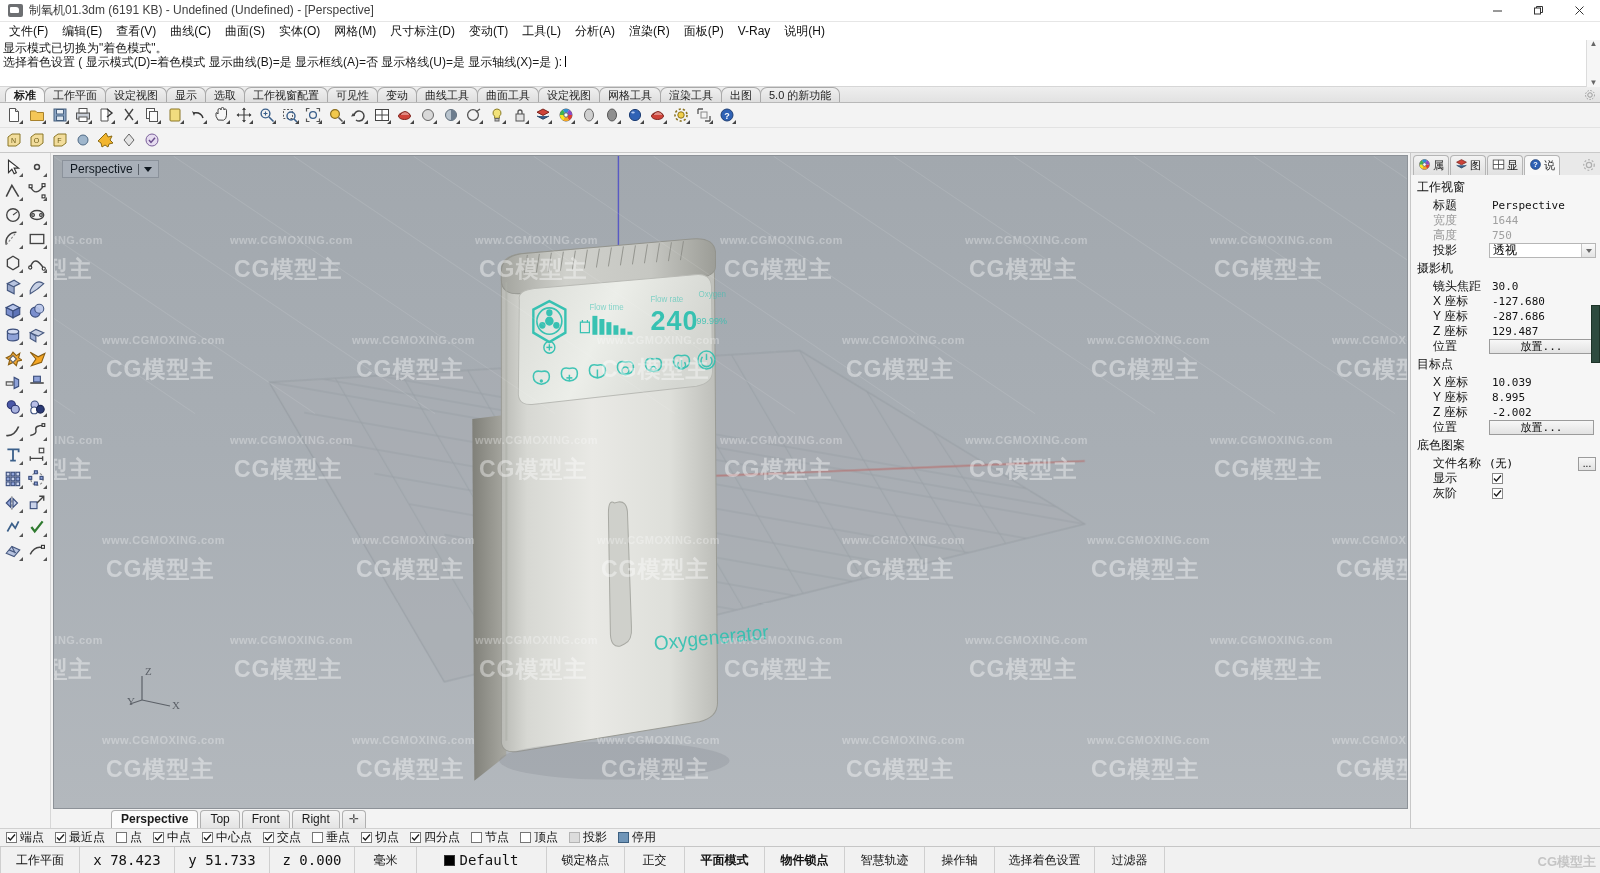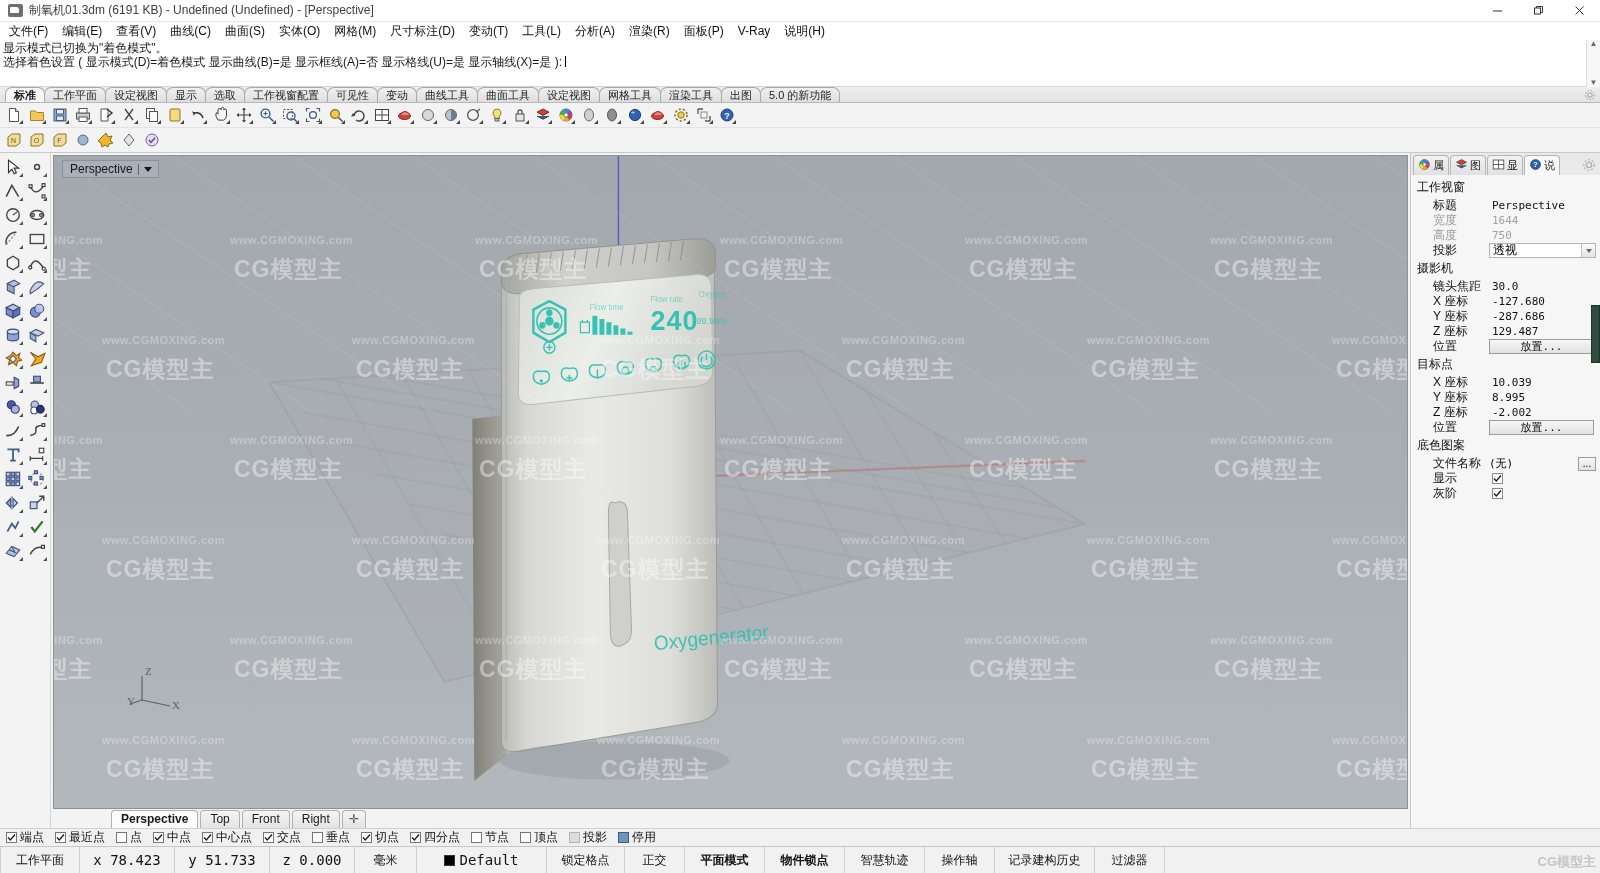--- a/index.html
+++ b/index.html
@@ -1412,21 +1412,21 @@
       <div class="scell bold" style="min-width: 80px;">
         <span>物件锁点</span>
       </div>
       <div class="scell" style="min-width: 80px;">
         <span>智慧轨迹</span>
       </div>
       <div class="scell" style="min-width: 70px;">
         <span>操作轴</span>
       </div>
       <div class="scell" style="min-width: 100px;">
-        <span>记录建构历史</span>
+        <span>选择着色设置</span>
       </div>
       <div class="scell" style="min-width: 70px;">
         <span>过滤器</span>
       </div>
     </div>
 
   <div class="wm-corner">CG模型主</div>
 </div>
 
 </body></html>

